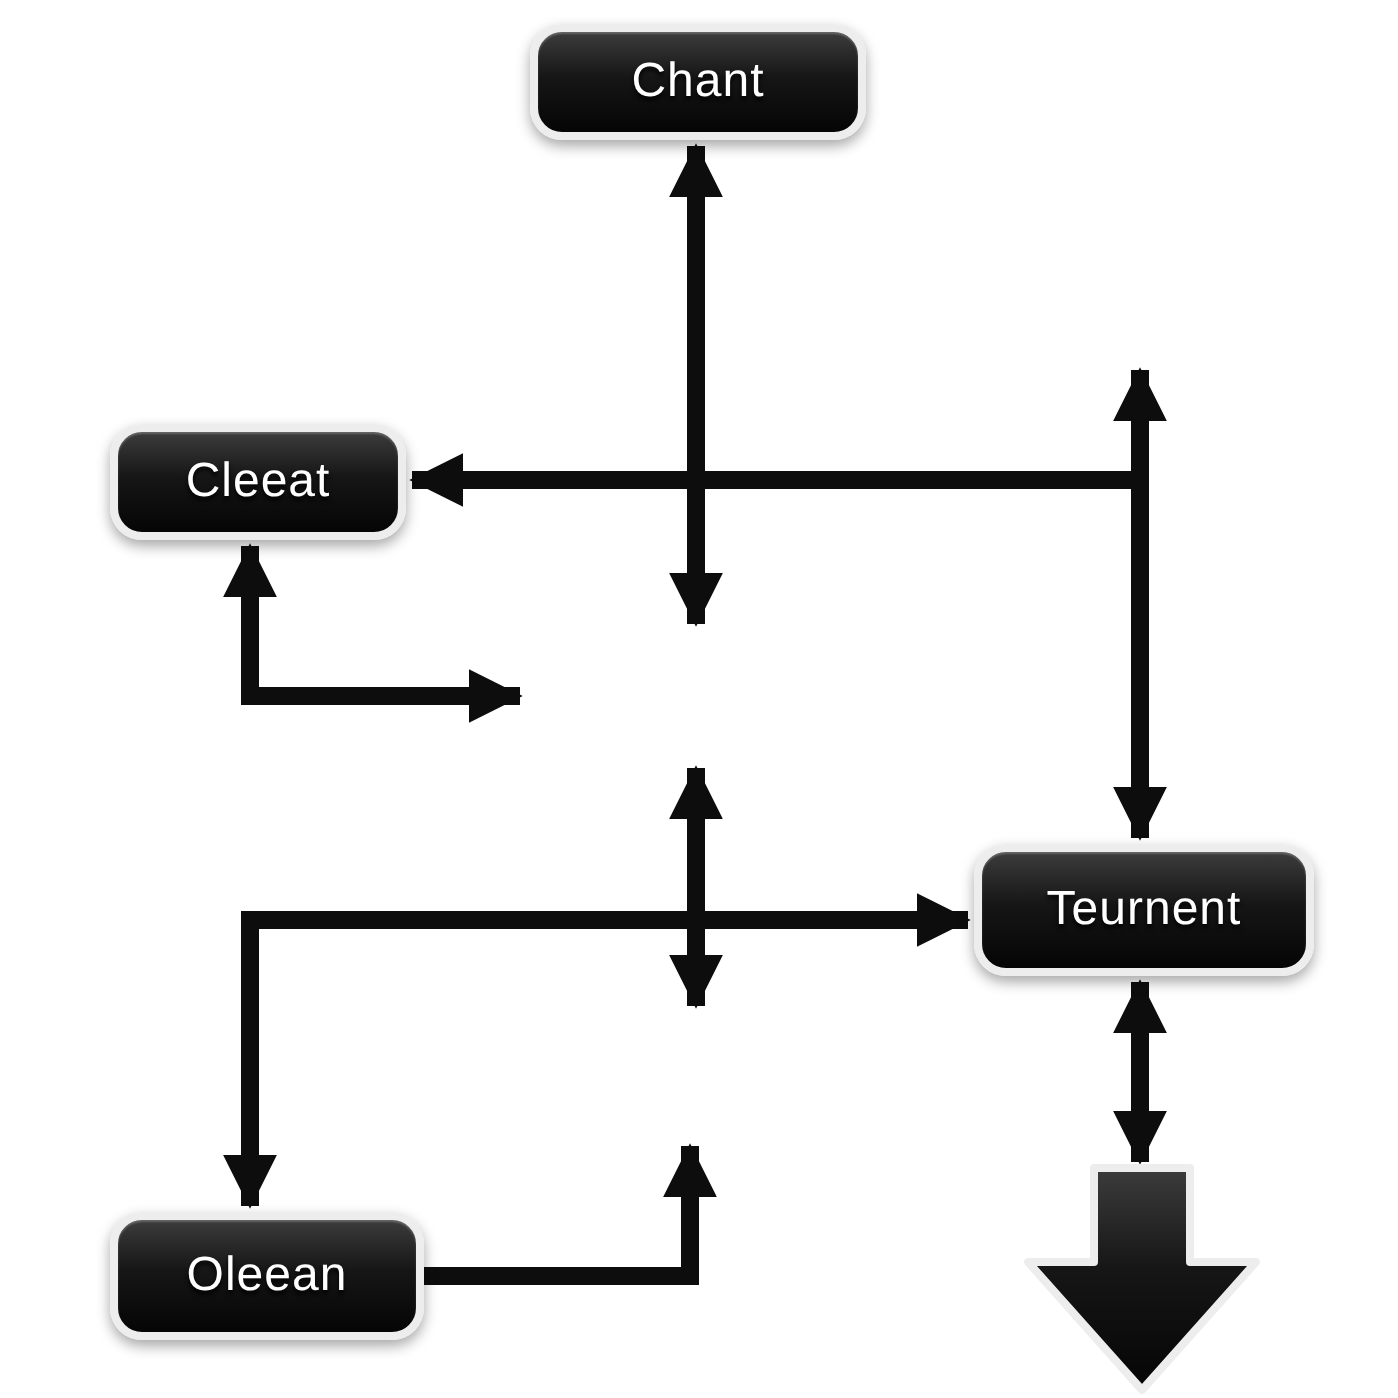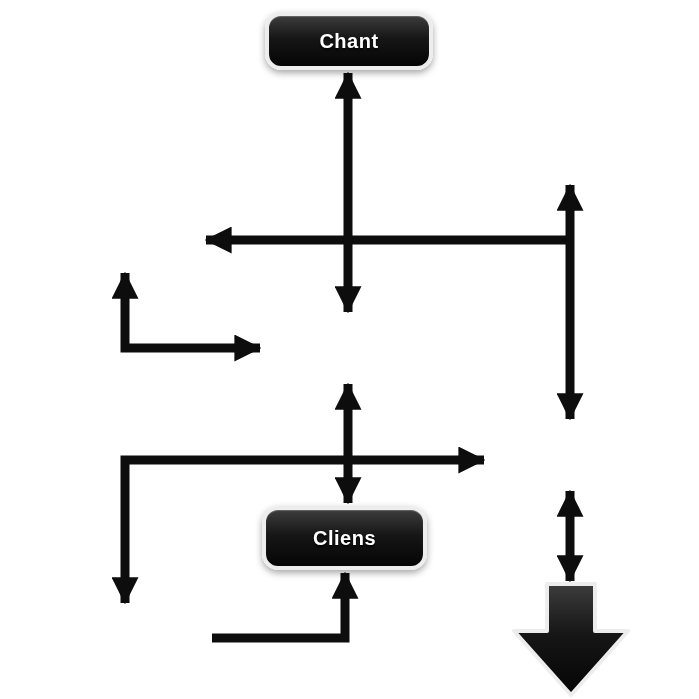--- a/index.html
+++ b/index.html
@@ -46,22 +46,22 @@
     border:4px solid var(--node-border);
     border-radius:16px;
     background:linear-gradient(180deg,#3c3c3c 0%,#161616 45%,#050505 100%);
     box-shadow:0 3px 7px rgba(0,0,0,0.35), inset 0 1px 1px rgba(255,255,255,0.22);
     display:flex;
     align-items:center;
     justify-content:center;
   }
   .node-label{
     color:var(--node-text);
-    font-size:20px;
-    font-weight:700;
+    font-size:24px;
+    font-weight:400;
     letter-spacing:0.5px;
     text-shadow:0 2px 2px rgba(0,0,0,0.9);
     user-select:none;
   }
 </style>
 </head>
 <body>
 
 <div class="canvas">
 
@@ -94,21 +94,27 @@
     <path class="edge" d="M570,491 V581" marker-start="url(#ah)" marker-end="url(#ah)"></path>
 
     <polygon class="big-arrow" points="547,584 595,584 595,631 628,631 571,695 514,631 547,631"></polygon>
   </svg>
 
   <div class="node" style="left:265px;top:12px;width:168px;height:58px">
     <span class="node-label">Chant</span>
   </div>
 
 
+  <div class="node" style="left:55px;top:212px;width:148px;height:58px">
+    <span class="node-label">Cleeat</span>
+  </div>
 
 
-
-  <div class="node" style="left:262px;top:506px;width:165px;height:64px">
-    <span class="node-label">Cliens</span>
+  <div class="node" style="left:487px;top:422px;width:170px;height:66px">
+    <span class="node-label">Teurnent</span>
   </div>
 
+
+  <div class="node" style="left:55px;top:606px;width:157px;height:64px">
+    <span class="node-label">Oleean</span>
+  </div>
 
 </div>
 
 </body></html>

